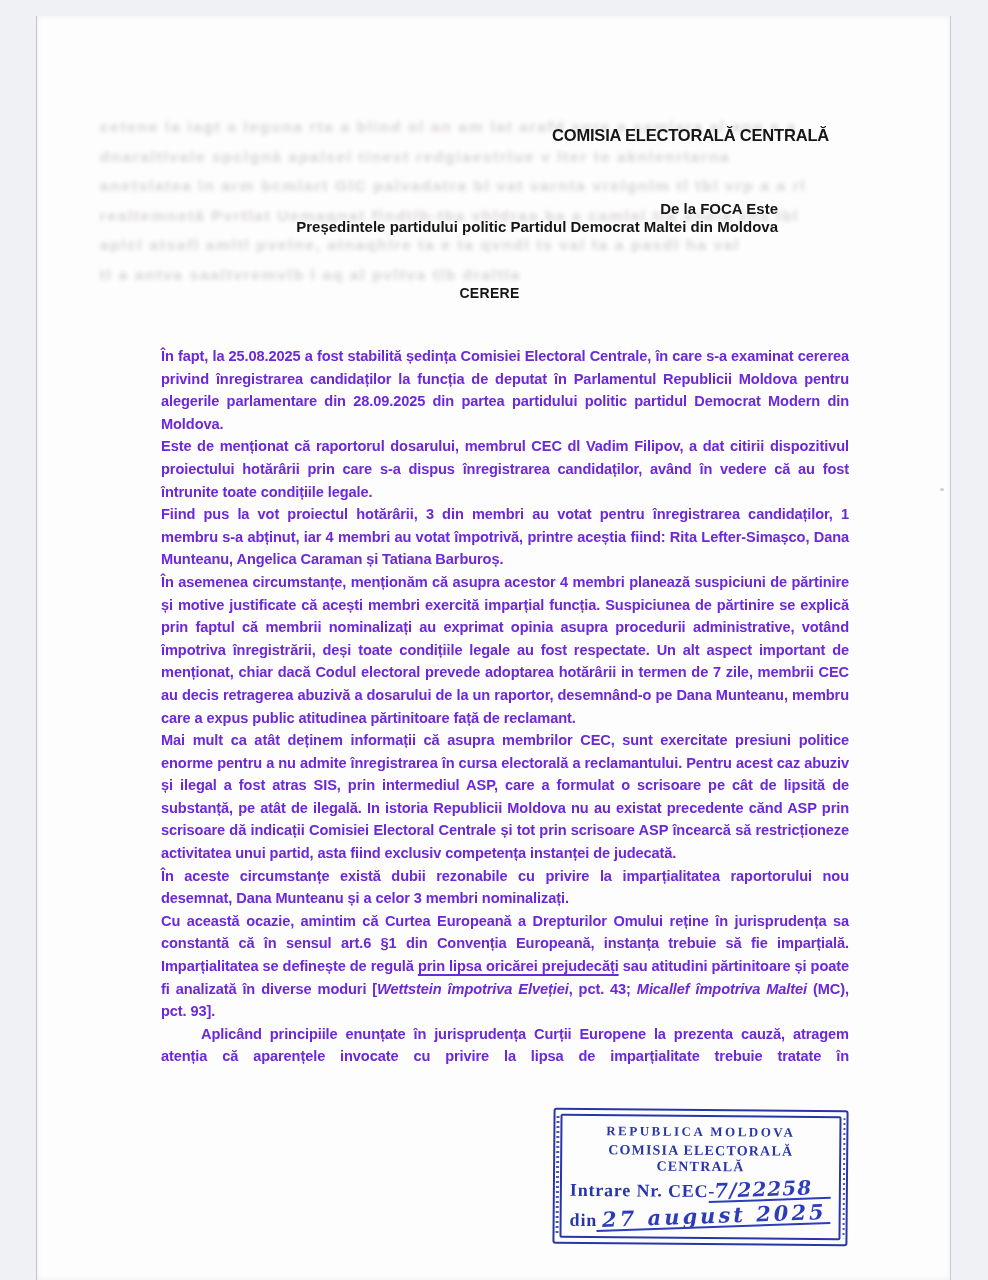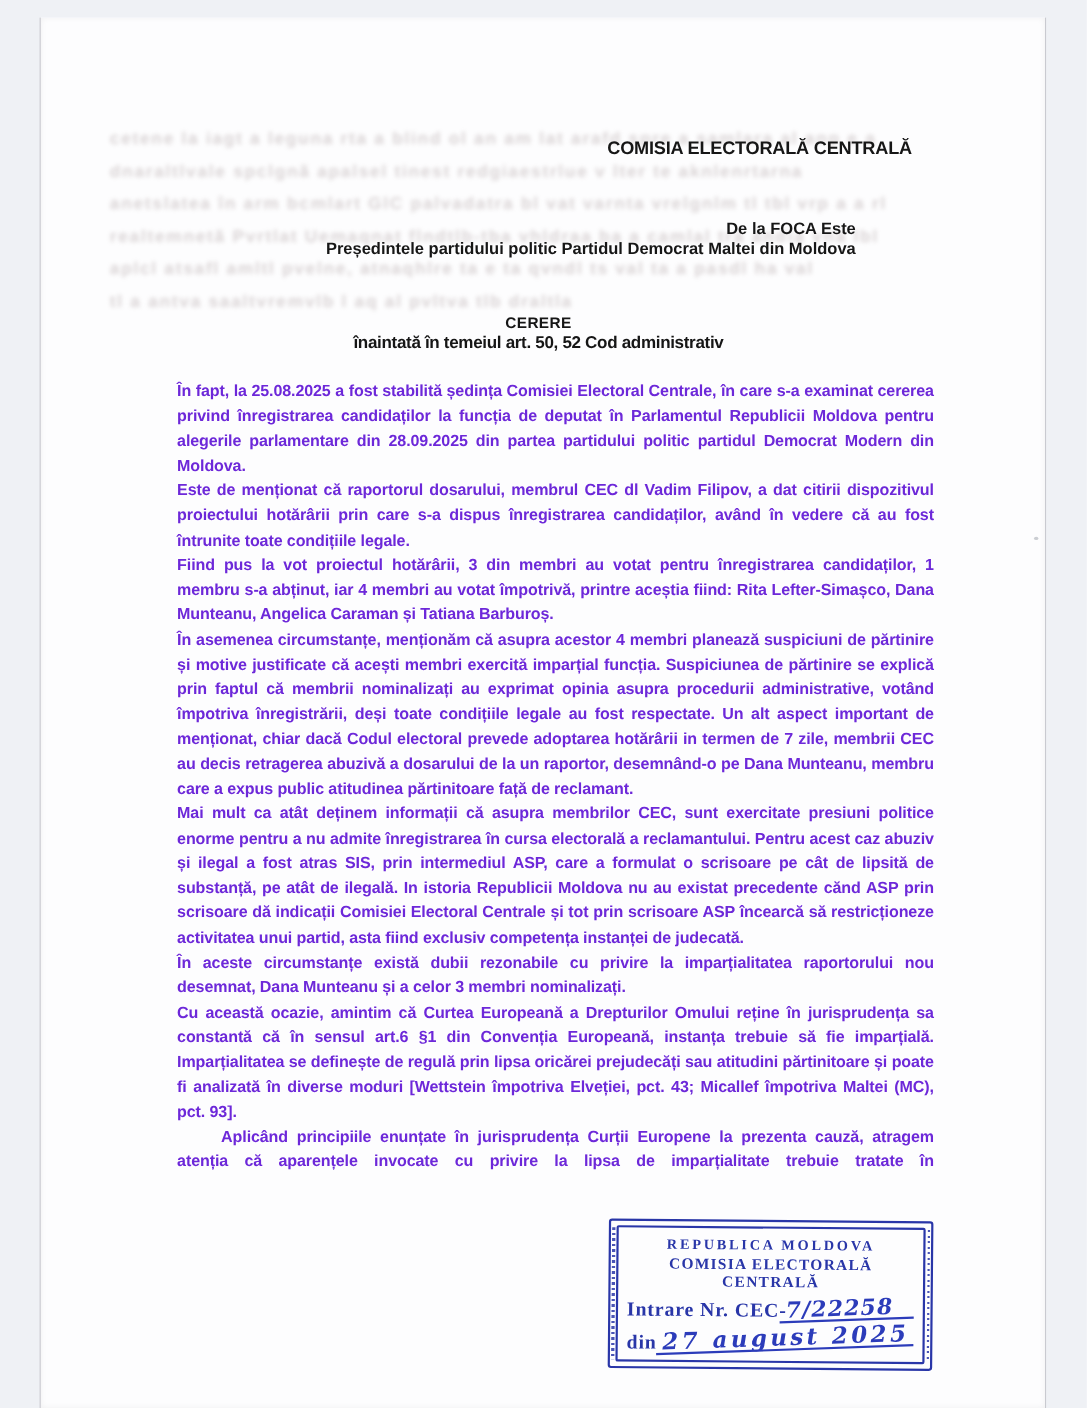--- a/index.html
+++ b/index.html
@@ -43,22 +43,22 @@
   .titleblock .t2{font-weight:700;font-size:15.5px;letter-spacing:-.3px;margin-top:2px;}
   
   .docbody{
     position:absolute;top:329px;left:124px;width:688px;
     color:#6d28d9;font-weight:700;font-size:14.6px;line-height:22.6px;
     letter-spacing:-.1px;text-align:justify;z-index:2;
   }
   .docbody p{margin:0;}
   .docbody p.indent{text-indent:40px;}
   .docbody p.lastp{text-align-last:justify;}
-  .run-underline{text-underline-offset:3px;text-decoration-thickness:1.5px;}
-  .run-italic{}
+  .run-underline{text-decoration:underline;text-underline-offset:3px;text-decoration-thickness:1.5px;}
+  .run-italic{font-style:italic;}
   
   .stamp{
     position:absolute;left:516px;top:1093px;width:291px;height:132px;
     border:2.5px solid var(--stamp-blue,#2936a8);
     border-radius:3px;z-index:3;transform:rotate(.5deg);
     color:var(--stamp-blue,#2936a8);
     font-family:"Liberation Serif",serif;
   }
   .stamp .inner{
     position:absolute;left:5px;right:5px;top:4px;bottom:4px;
@@ -106,21 +106,20 @@
 
   <div class="hdr">COMISIA ELECTORALĂ CENTRALĂ</div>
 
   <div class="from">
     <div>De la FOCA Este</div>
     <div>Președintele partidului politic Partidul Democrat Maltei din Moldova</div>
   </div>
 
   <div class="titleblock">
     <div class="t1">CERERE</div>
-    <div class="t2">înaintată în temeiul art. 50, 52 Cod administrativ</div>
   </div>
 
   <div class="docbody">
       <p class=""><span>În fapt, la 25.08.2025 a fost stabilită ședința Comisiei Electoral Centrale, în care s-a examinat cererea privind înregistrarea candidaților la funcția de deputat în Parlamentul Republicii Moldova pentru alegerile parlamentare din 28.09.2025 din partea partidului politic partidul Democrat Modern din Moldova.</span></p>
       <p class=""><span>Este de menționat că raportorul dosarului, membrul CEC dl Vadim Filipov, a dat citirii dispozitivul proiectului hotărârii prin care s-a dispus înregistrarea candidaților, având în vedere că au fost întrunite toate condițiile legale.</span></p>
       <p class=""><span>Fiind pus la vot proiectul hotărârii, 3 din membri au votat pentru înregistrarea candidaților, 1 membru s-a abținut, iar 4 membri au votat împotrivă, printre aceștia fiind: Rita Lefter-Simașco, Dana Munteanu, Angelica Caraman și Tatiana Barburoș.</span></p>
       <p class=""><span>În asemenea circumstanțe, menționăm că asupra acestor 4 membri planează suspiciuni de părtinire și motive justificate că acești membri exercită  imparțial funcția. Suspiciunea de părtinire se explică prin faptul că membrii nominalizați au exprimat opinia asupra procedurii administrative, votând împotriva înregistrării, deși toate condițiile legale au fost respectate. Un alt aspect important de menționat, chiar dacă Codul electoral prevede adoptarea hotărârii in termen de 7 zile, membrii CEC au decis retragerea abuzivă a dosarului de la un raportor, desemnând-o pe Dana Munteanu, membru care a expus public atitudinea părtinitoare față de reclamant.</span></p>
       <p class=""><span>Mai mult ca atât deținem informații că asupra membrilor CEC, sunt exercitate presiuni politice enorme pentru a nu admite înregistrarea în cursa electorală a reclamantului.  Pentru acest caz abuziv și ilegal a fost atras SIS, prin intermediul ASP, care a formulat o scrisoare pe cât de lipsită de substanță, pe atât de ilegală. In istoria Republicii Moldova nu au existat precedente cănd ASP prin scrisoare dă indicații Comisiei Electoral Centrale și tot prin scrisoare ASP încearcă să restricționeze activitatea unui partid, asta fiind exclusiv competența instanței de judecată.</span></p>
       <p class=""><span>În aceste circumstanțe există dubii rezonabile cu privire la imparțialitatea raportorului nou desemnat, Dana Munteanu și a celor 3 membri nominalizați.</span></p>
       <p class=""><span>Cu această ocazie, amintim că Curtea Europeană a Drepturilor Omului reține în jurisprudența sa constantă că în sensul art.6 §1 din Convenția Europeană, instanța trebuie să fie imparțială. Imparțialitatea se definește de regulă </span><span class="run-underline">prin lipsa oricărei prejudecăți</span><span> sau atitudini părtinitoare și poate fi analizată în diverse moduri [</span><span class="run-italic">Wettstein împotriva Elveției</span><span>, pct. 43; </span><span class="run-italic">Micallef împotriva Maltei</span><span> (MC), pct. 93].</span></p>

